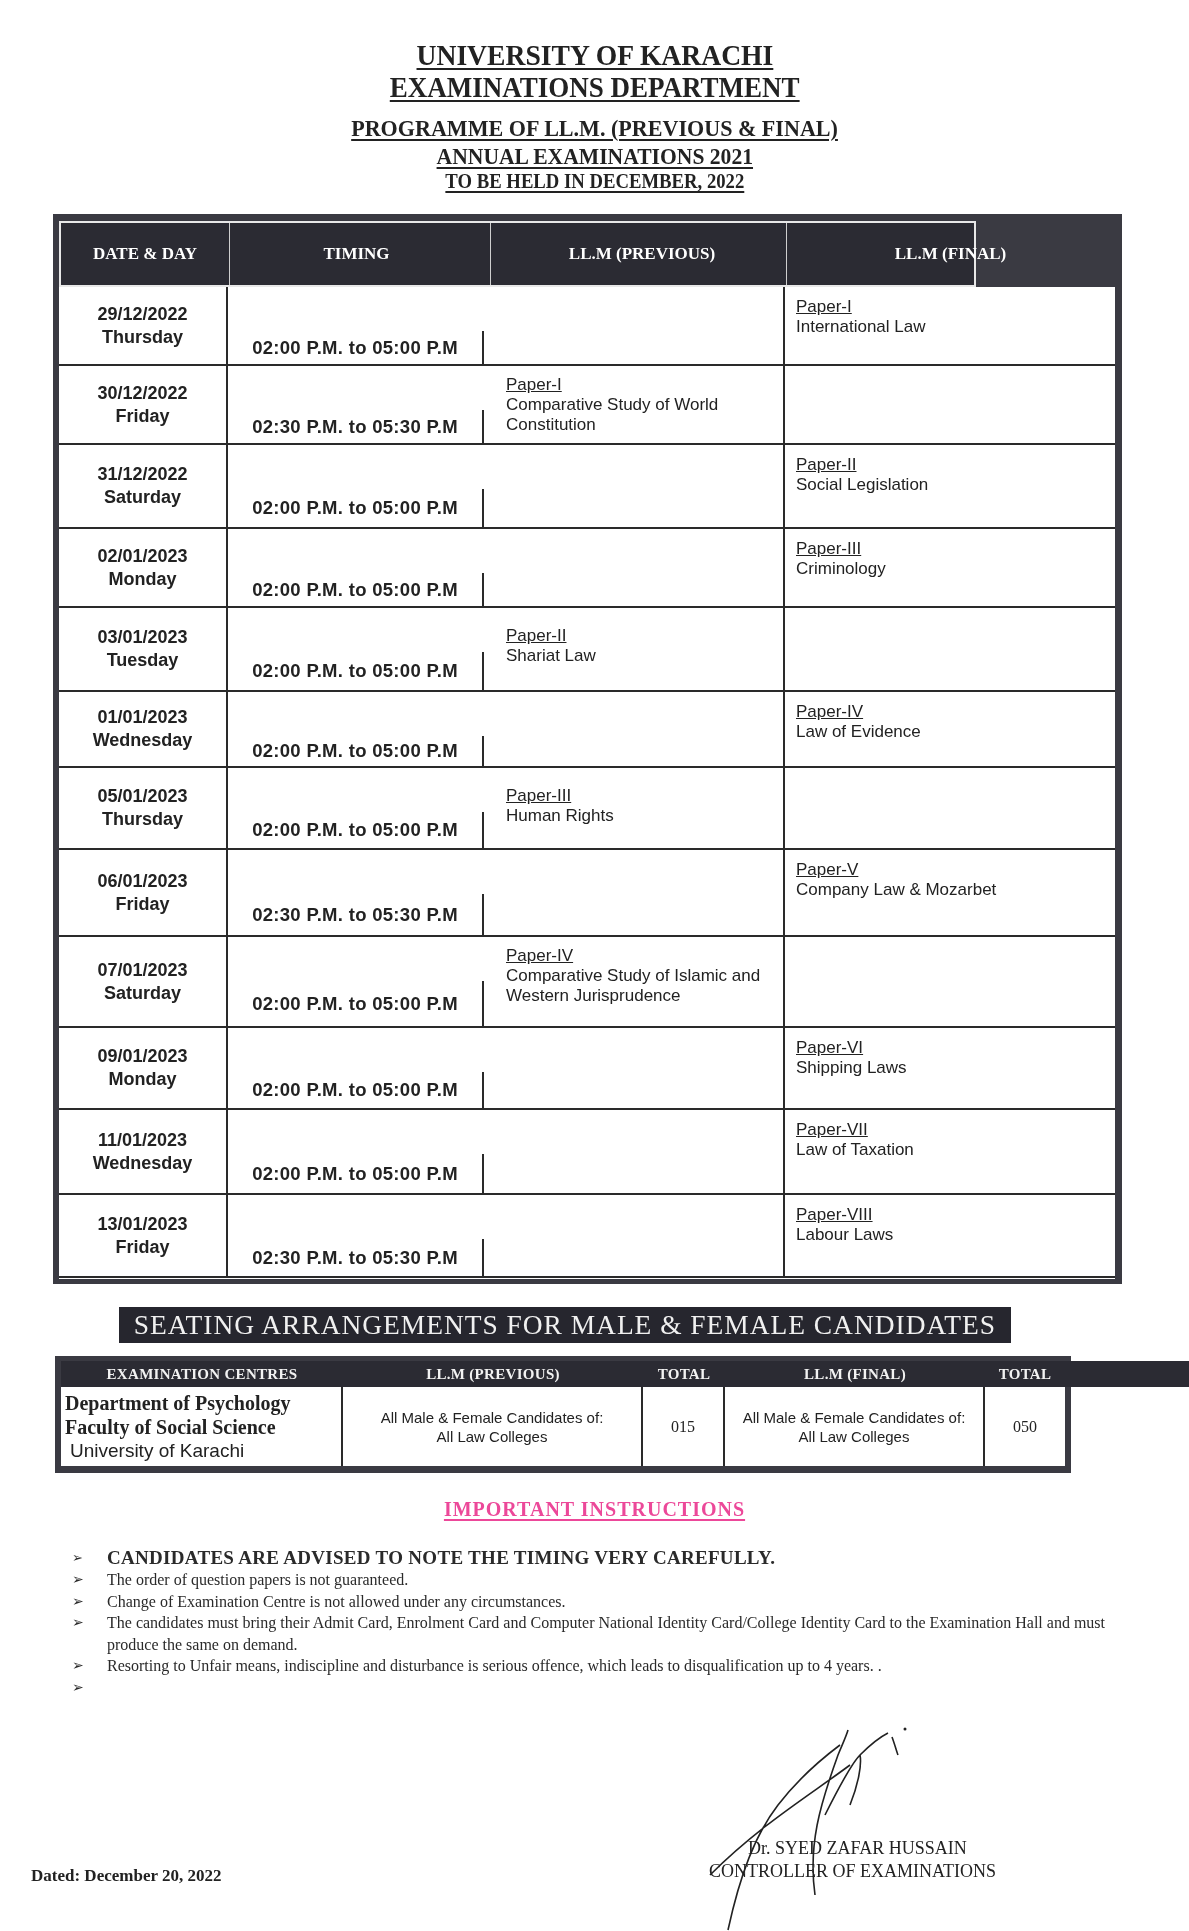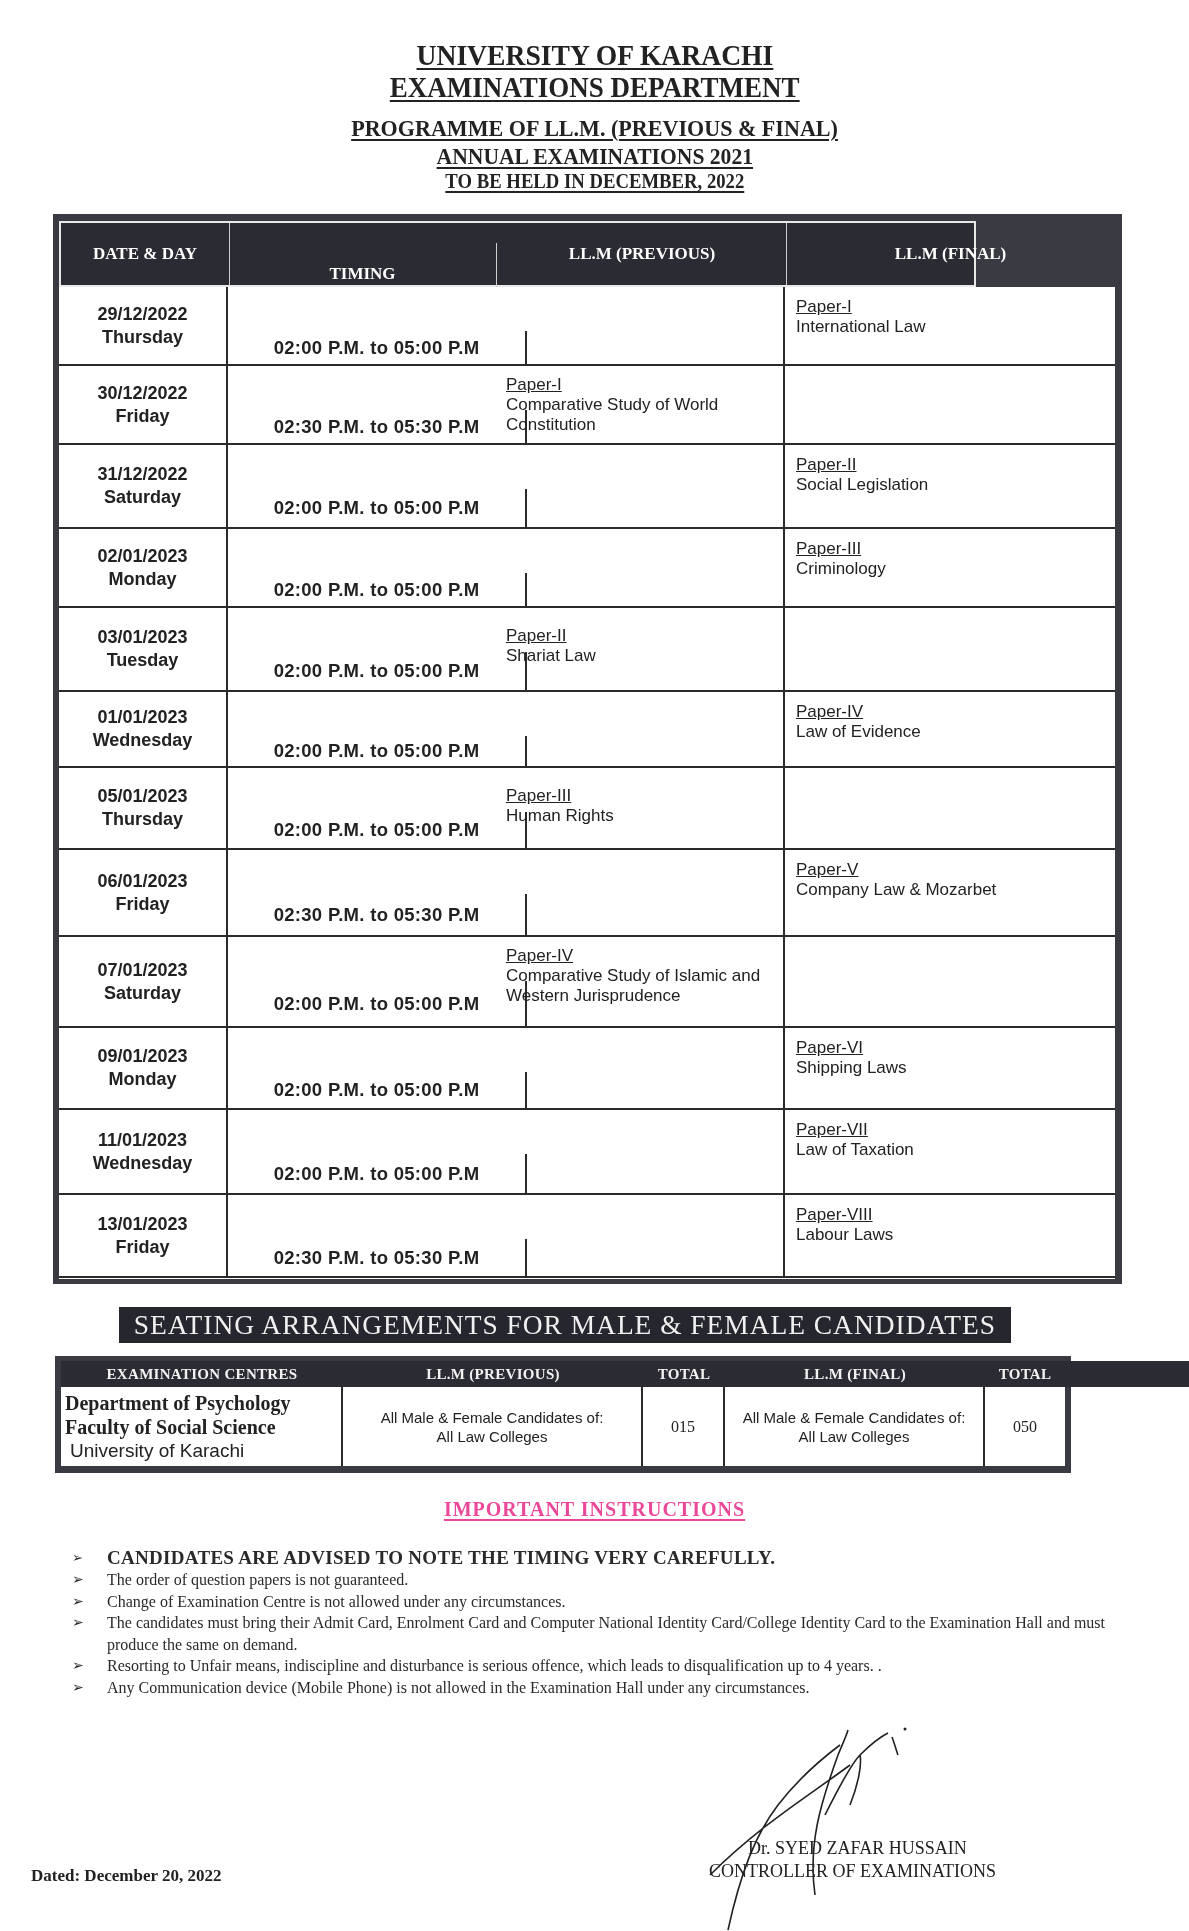--- a/index.html
+++ b/index.html
@@ -20,21 +20,21 @@
   #t5 span { transform:scaleX(0.85); }
 
   
   .sched-outer { position:absolute; left:53px; top:214px; width:1069px; height:1070px; background:#3a3a42; }
   .sched-header { position:absolute; left:59px; top:221px; width:917px; height:66px; background:#2b2b33; border:2px solid #e8e8e8; box-sizing:border-box; }
   .hcell { position:absolute; top:0; height:62px; display:flex; align-items:center; justify-content:center; color:#ffffff; font-family:"Liberation Serif", serif; font-weight:bold; font-size:17px; border-right:1px solid #cfcfcf; box-sizing:border-box; }
   .sched-body { position:absolute; left:59px; top:287px; width:1056px; height:992px; background:#ffffff; }
   .row { position:absolute; left:0; width:1056px; border-bottom:2px solid #2a2a2a; box-sizing:border-box; }
   .cell { position:absolute; top:0; bottom:0; box-sizing:border-box; border-right:2px solid #2a2a2a; }
   .c-date { left:0; width:169px; display:flex; flex-direction:column; align-items:center; justify-content:center; font-family:"Liberation Sans", sans-serif; font-weight:bold; font-size:18px; line-height:23px; color:#222; }
-  .c-time { left:169px; width:299px; display:flex; align-items:center; justify-content:center; font-family:"Liberation Sans", sans-serif; font-weight:bold; font-size:18.5px; color:#222; letter-spacing:0.3px;margin-top:44px; }
+  .c-time { left:169px; width:256px; display:flex; align-items:center; justify-content:center; font-family:"Liberation Sans", sans-serif; font-weight:bold; font-size:18.5px; color:#222; letter-spacing:0.3px;margin-top:44px; }
   .c-prev { left:437px; width:289px; padding:12px 0 0 10px; font-family:"Liberation Sans", sans-serif; font-size:17px; line-height:20px; color:#222; }
   .c-final { left:726px; width:330px; padding:10px 0 0 11px; font-family:"Liberation Sans", sans-serif; font-size:17px; line-height:20px; color:#222; border-right:none; }
   .paper { text-decoration:underline; display:block; }
   .subject { display:block; }
 
   
   .seat-banner { position:absolute; left:119px; top:1307px; width:892px; height:36px; background:#26262e; color:#f0f0f0; font-family:"Liberation Serif", serif; font-size:28px; display:flex; align-items:center; justify-content:center; letter-spacing:1px; white-space:nowrap; overflow:hidden; }
   .seat-banner span { display:inline-block; transform:scaleX(0.98); }
 
   
@@ -68,21 +68,21 @@
 
 <div class="title-line" id="t1"><span>UNIVERSITY OF KARACHI</span></div>
 <div class="title-line" id="t2"><span>EXAMINATIONS DEPARTMENT</span></div>
 <div class="title-line" id="t3"><span>PROGRAMME OF LL.M. (PREVIOUS &amp; FINAL)</span></div>
 <div class="title-line" id="t4"><span>ANNUAL EXAMINATIONS 2021</span></div>
 <div class="title-line" id="t5"><span>TO BE HELD IN DECEMBER, 2022</span></div>
 
 <div class="sched-outer"></div>
 <div class="sched-header">
   <div class="hcell" style="left:0;width:169px;">DATE &amp; DAY</div>
-  <div class="hcell" style="left:168px;width:268px;margin-top:20px;">TIMING</div>
+  <div class="hcell" style="left:162px;width:268px;">TIMING</div>
   <div class="hcell" style="left:437px;width:289px;">LL.M (PREVIOUS)</div>
   <div class="hcell" style="left:726px;width:327px;border-right:none;">LL.M (FINAL)</div>
 </div>
 <div class="sched-body" id="sched-body">
     <div class="row" style="top: 0px; height: 79px;">
       <div class="cell c-date">
         <span>29/12/2022</span>
         <span>Thursday</span>
       </div>
       <div class="cell c-time">
@@ -284,21 +284,21 @@
   </div>
 </div>
 
 <div class="instr-title"><span>IMPORTANT INSTRUCTIONS</span></div>
 <div class="instr-list" id="instr-list">
     <div class="instr-item bold"><span class="bullet">➢</span><span>CANDIDATES ARE ADVISED TO NOTE THE TIMING VERY CAREFULLY.</span></div>
     <div class="instr-item"><span class="bullet">➢</span><span>The order of question papers is not guaranteed.</span></div>
     <div class="instr-item"><span class="bullet">➢</span><span>Change of Examination Centre is not allowed under any circumstances.</span></div>
     <div class="instr-item"><span class="bullet">➢</span><span>The candidates must bring their Admit Card, Enrolment Card and Computer National Identity Card/College Identity Card to the Examination Hall and must produce the same on demand.</span></div>
     <div class="instr-item"><span class="bullet">➢</span><span>Resorting to Unfair means, indiscipline and disturbance is serious offence, which leads to disqualification up to 4 years. .</span></div>
-    <div class="instr-item"><span class="bullet">➢</span><span>Any Communication device (Mobile Phone) is not allowed in the Examination Hall under any circumstances.</span></div>
+    <div class="instr-item"><span class="bullet">➢</span></div>
   </div>
 
 <div class="dated">Dated: December  20, 2022</div>
 <svg class="signature" viewBox="0 0 260 206">
   <path d="M28 205 C 40 150, 55 110, 78 80 C 95 58, 120 35, 140 20 M 10 150 C 60 100, 110 70, 150 40 M 115 170 C 108 120, 120 80, 138 30 C 142 20, 146 12, 148 5 M 125 90 C 135 70, 150 40, 160 30 C 162 40, 158 60, 150 80 M 160 30 C 170 20, 180 12, 188 8 M 192 12 C 195 20, 197 28, 198 30" fill="none" stroke="#222" stroke-width="1.6"></path>
   <circle cx="205" cy="4" r="1.5" fill="#222"></circle>
 </svg>
 <div class="sig-name">Dr. SYED ZAFAR HUSSAIN</div>
 <div class="sig-title">CONTROLLER OF EXAMINATIONS</div>
 

